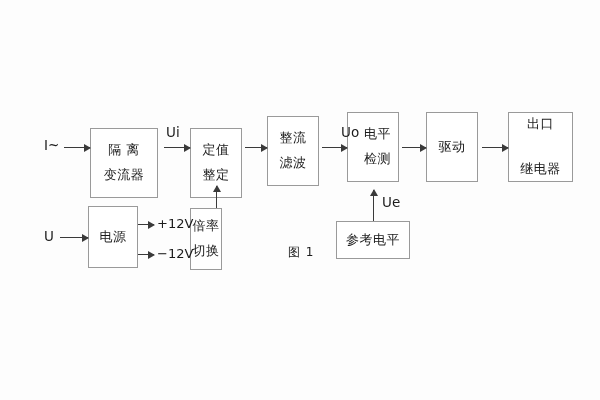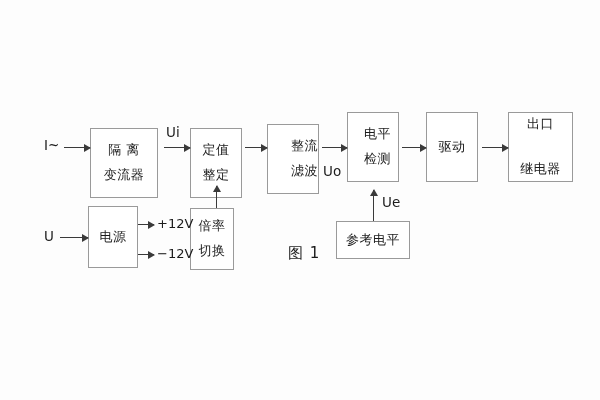--- a/index.html
+++ b/index.html
@@ -72,21 +72,21 @@
     color: #1b1b1b;
     font-size: 13px;
     white-space: nowrap;
   }
   .lbl-sig {
     font-size: 13.5px;
   }
   .caption {
     position: absolute;
     color: #1b1b1b;
-    font-size: 15px;
+    font-size: 12px;
     letter-spacing: 1px;
     white-space: nowrap;
   }
 </style>
 </head>
 <body>
 
 <div id="canvas">
 
   <div class="lbl lbl-sig" style="left:44px; top:137px;">I~</div>
@@ -96,21 +96,21 @@
   <div class="box" style="left:90px; top:112px; width:68px; height:70px;margin-top:16px;">
     <span class="ln">隔 离</span>
     <span class="ln">变流器</span>
   </div>
 
   <div class="box" style="left:190px; top:128px; width:52px; height:70px;">
     <span class="ln">定值</span>
     <span class="ln">整定</span>
   </div>
 
-  <div class="box" style="left:267px; top:124px; width:52px; height:70px;align-items:flex-end;">
+  <div class="box" style="left:267px; top:116px; width:52px; height:70px;">
     <span class="ln">整流</span>
     <span class="ln">滤波</span>
   </div>
 
   <div class="box" style="left:347px; top:112px; width:52px; height:70px;padding-left:9px;">
     <span class="ln">电平</span>
     <span class="ln">检测</span>
   </div>
 
   <div class="box" style="left:426px; top:112px; width:52px; height:70px;">
@@ -119,21 +119,21 @@
 
   <div class="box" style="left:508px; top:112px; width:65px; height:70px;gap:20px;">
     <span class="ln">出口</span>
     <span class="ln">继电器</span>
   </div>
 
   <div class="box" style="left:88px; top:206px; width:50px; height:62px;">
     <span class="ln">电源</span>
   </div>
 
-  <div class="box" style="left:190px; top:208px; width:44px; height:62px;">
+  <div class="box" style="left:190px; top:208px; width:32px; height:62px;">
     <span class="ln">倍率</span>
     <span class="ln">切换</span>
   </div>
 
   <div class="box" style="left:336px; top:221px; width:74px; height:38px;">
     <span class="ln">参考电平</span>
   </div>
 
   <div class="hconn" style="left:64px; top:147px; width:26px;"></div>
 
@@ -152,21 +152,21 @@
   <div class="hconn" style="left:138px; top:224px; width:16px;"></div>
 
   <div class="hconn" style="left:138px; top:254px; width:16px;"></div>
 
   <div class="vconn" style="left:216px; top:186px; height:22px;"></div>
 
   <div class="vconn" style="left:373px; top:190px; height:31px;"></div>
 
   <div class="lbl lbl-sig" style="left:166px; top:124px;">Ui</div>
 
-  <div class="lbl lbl-sig" style="left:323px; top:124px;margin-top:39px;">Uo</div>
+  <div class="lbl lbl-sig" style="left:341px; top:124px;">Uo</div>
 
   <div class="lbl lbl-sig" style="left:382px; top:194px;">Ue</div>
 
   <div class="lbl" style="left:157px; top:216px;">+12V</div>
 
   <div class="lbl" style="left:157px; top:246px;">−12V</div>
 
   <div class="caption" style="left:288px; top:244px;">图 1</div>
 
 </div>

